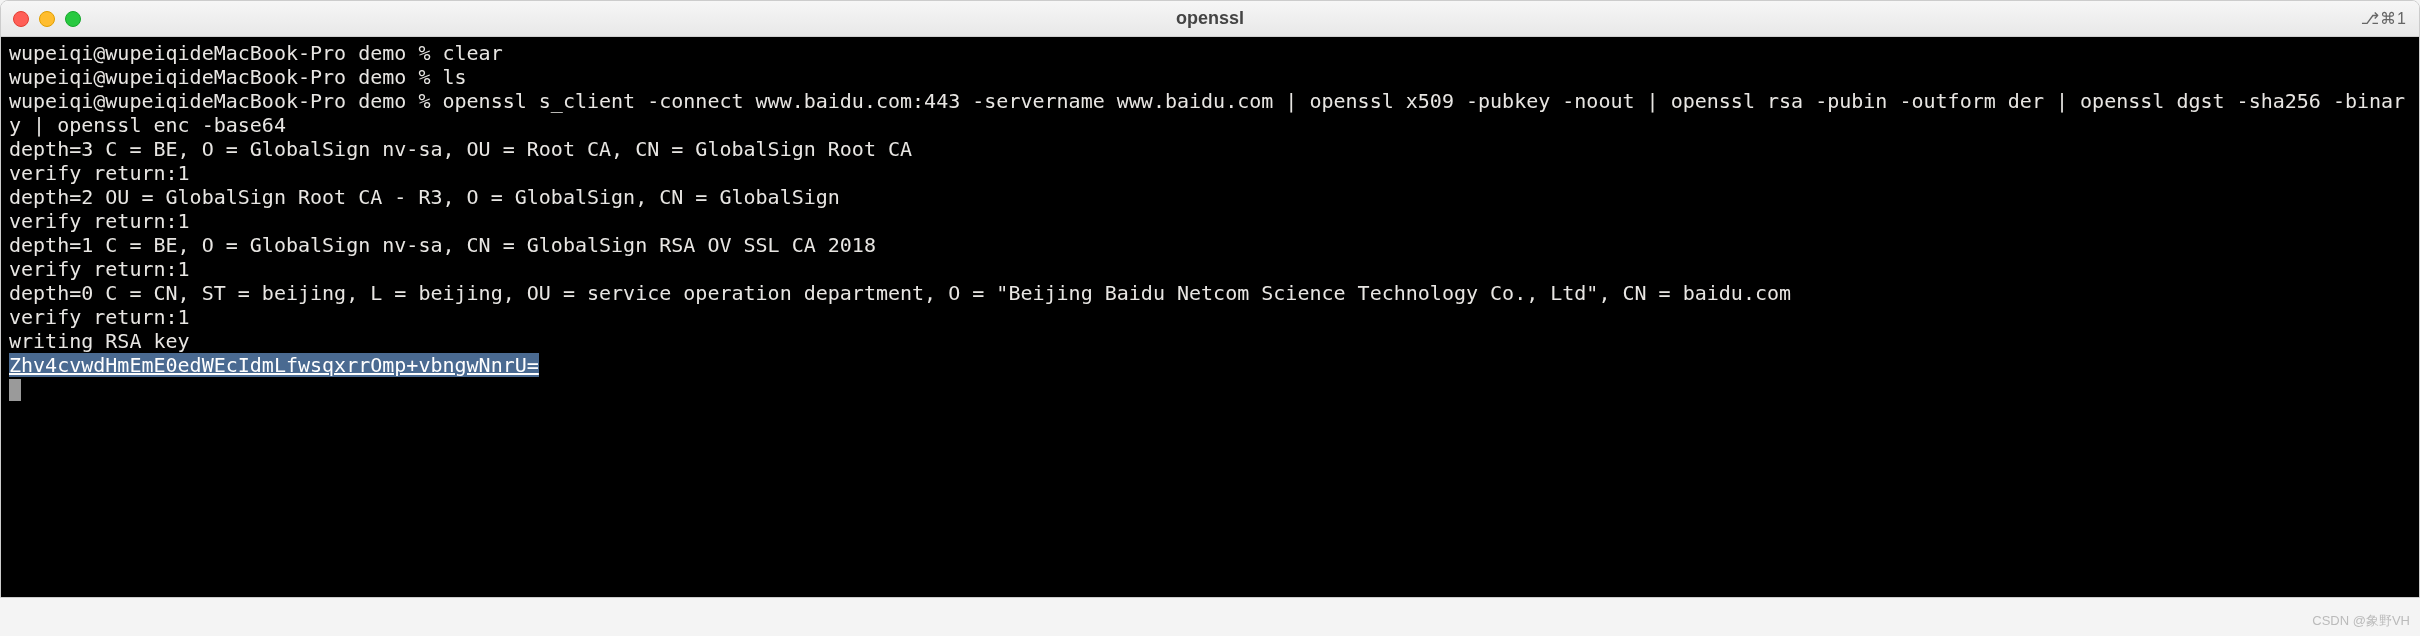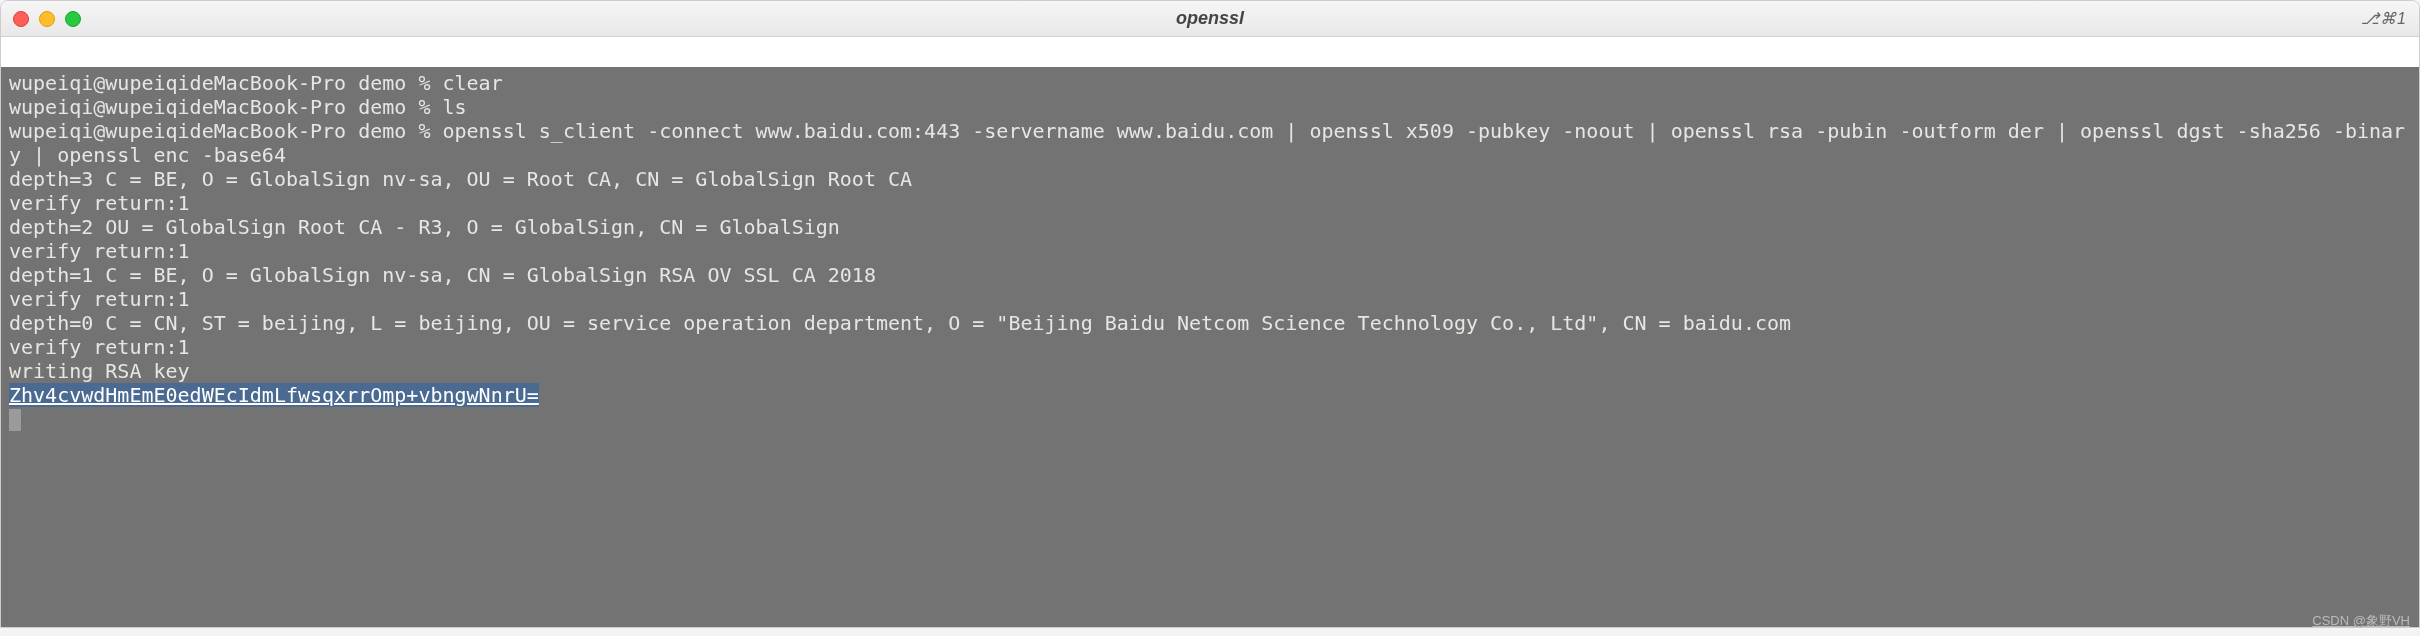--- a/index.html
+++ b/index.html
@@ -19,21 +19,20 @@
       overflow: hidden;
     }
     .titlebar {
       display: flex;
       align-items: center;
       height: 36px;
       background: linear-gradient(to bottom, #f6f6f6, #e8e8e8);
       border-bottom: 1px solid #d0d0d0;
       position: relative;
       padding: 0 12px;
-      font-style: italic;
     }
     .traffic-lights {
       display: flex;
       gap: 10px;
       align-items: center;
     }
     .traffic-light {
       width: 16px;
       height: 16px;
       border-radius: 50%;
@@ -51,29 +50,28 @@
       color: #444;
     }
     .titlebar-right {
       margin-left: auto;
       font-family: -apple-system, BlinkMacSystemFont, sans-serif;
       font-size: 16px;
       color: #666;
       letter-spacing: 1px;
     }
     .terminal {
-      background: #737373;
+      background: #000000;
       color: #e8e6e3;
       padding: 4px 8px 8px 8px;
       font-size: 20px;
       line-height: 1.2;
       white-space: pre-wrap;
       word-break: break-all;
       min-height: 560px;
-      margin-top: 30px;
     }
     .line {
       display: block;
     }
     .selected {
       background: #4a6a91;
       color: #fff;
       display: inline;
       text-decoration: underline;
     }
@@ -84,21 +82,20 @@
       background: #9a9a9a;
       vertical-align: text-bottom;
     }
     .watermark {
       position: fixed;
       bottom: 6px;
       right: 10px;
       font-family: sans-serif;
       font-size: 13px;
       color: #bbb;
-      text-decoration: underline;
     }
   </style>
 </head>
 <body>
 
 <div class="window">
   <div class="titlebar">
     <div class="traffic-lights">
       <div class="traffic-light tl-red"></div>
       <div class="traffic-light tl-yellow"></div>

